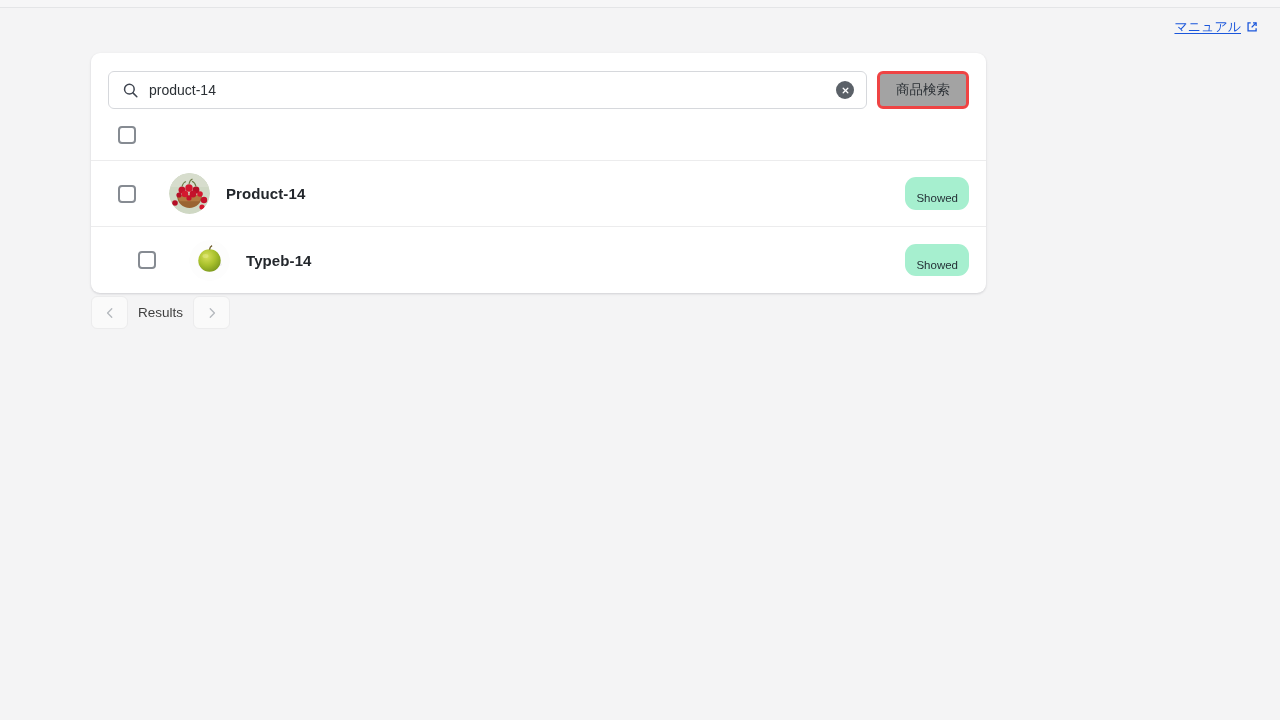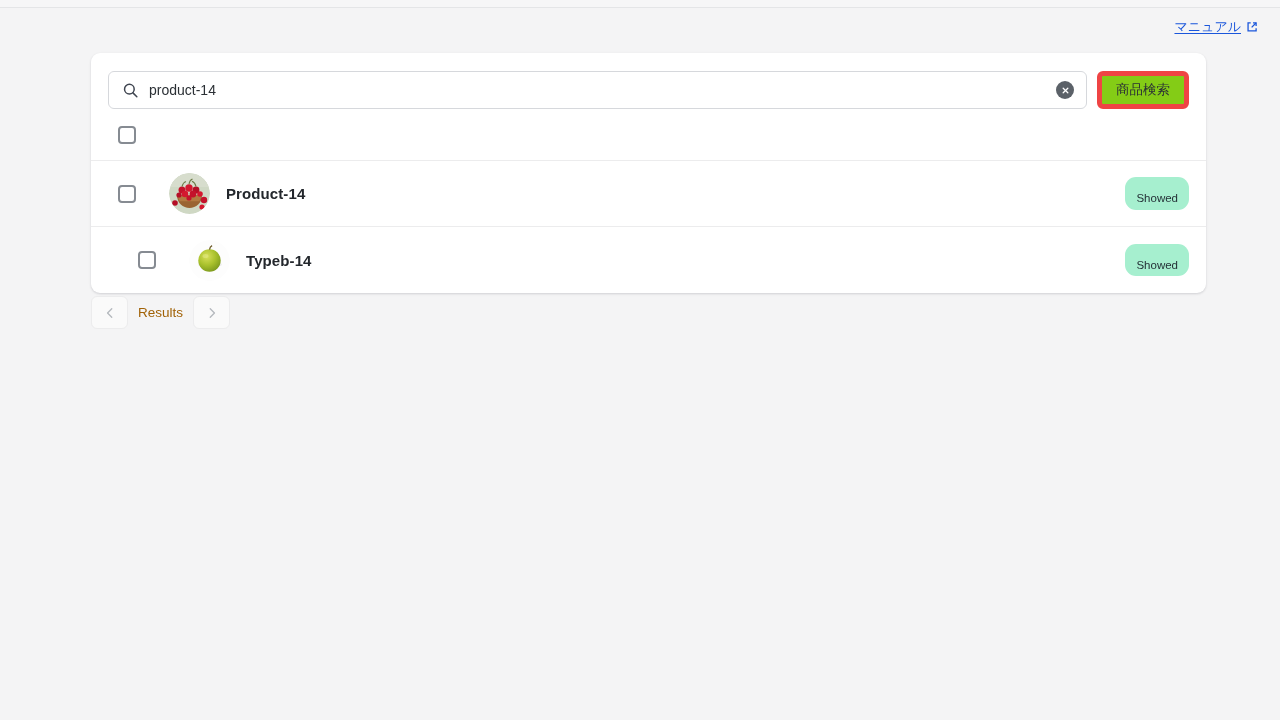--- a/index.html
+++ b/index.html
@@ -51,21 +51,21 @@
     height: 12px;
     color: #1a56db;
   }
   .ext-icon svg { display: block; }
 
   
   .card {
     position: absolute;
     left: 91px;
     top: 53px;
-    width: 1115px;
+    width: 895px;
     background: #ffffff;
     border-radius: 9px;
     box-shadow: 0 1px 3px rgba(16,24,40,.10), 0 1px 2px rgba(16,24,40,.06);
     overflow: hidden;
   }
 
   
   .search-row {
     display: flex;
     align-items: center;
@@ -117,22 +117,22 @@
     display: flex;
     align-items: center;
     justify-content: center;
   }
   .clear-btn svg { display: block; }
 
   .search-btn {
     height: 38px;
     min-width: 92px;
     padding: 0 14px;
-    background: #84cc16;
-    border: 5px solid #ef4444;
+    background: #a3a3a3;
+    border: 3px solid #ef4444;
     border-radius: 6px;
     font-family: "Liberation Sans", "DejaVu Sans", sans-serif;
     font-size: 13.5px;
     color: #2b3035;
     cursor: pointer;
     box-sizing: border-box;
   }
 
   
   .selectall-row {
@@ -214,21 +214,21 @@
     display: flex;
     align-items: center;
     justify-content: center;
     cursor: pointer;
     box-sizing: border-box;
     color: #b4b8bd;
   }
   .page-btn svg { display: block; }
   .page-label {
     font-size: 13.5px;
-    color: #a16207;
+    color: #404040;
     padding: 0 10px;
   }
 </style>
 </head>
 <body>
 
 <div class="top-strip"></div>
 
 <div class="manual-link-wrap">
   <span class="manual-link">マニュアル</span>

